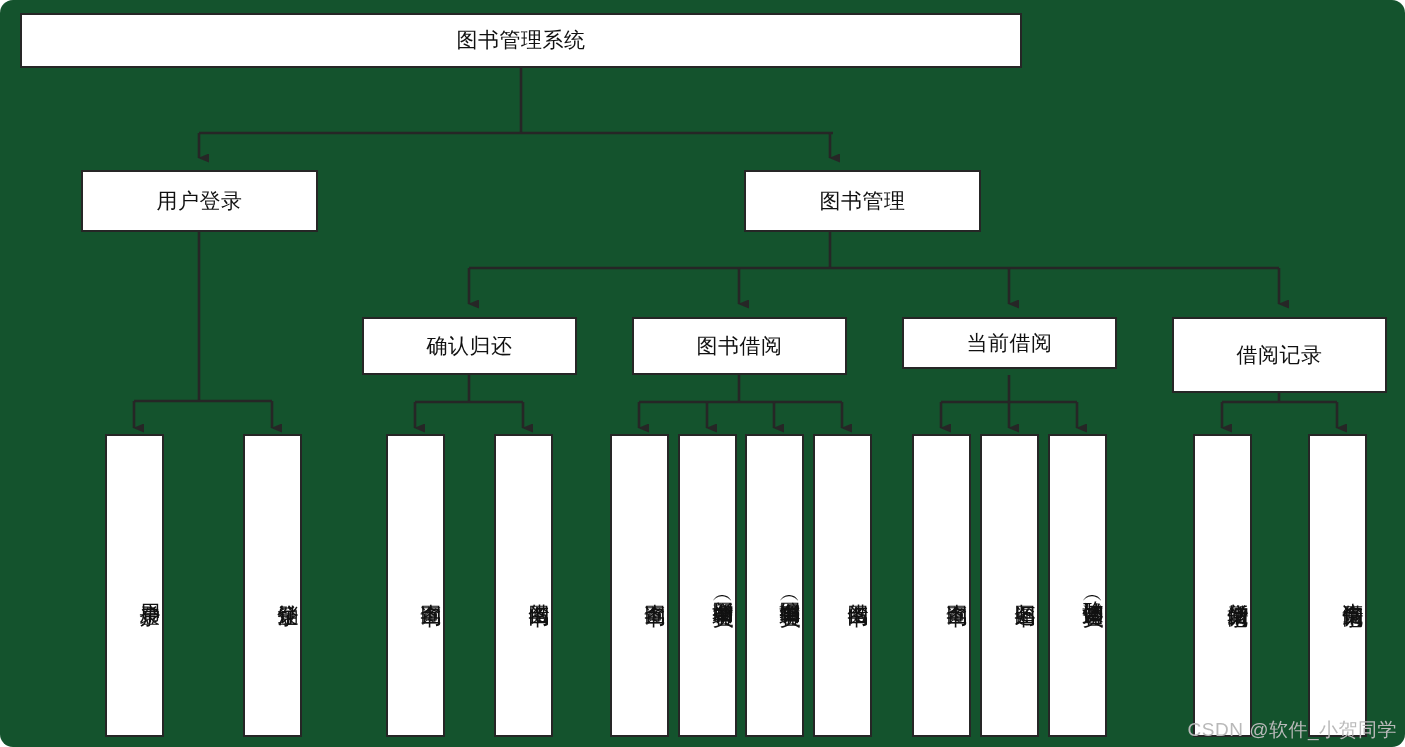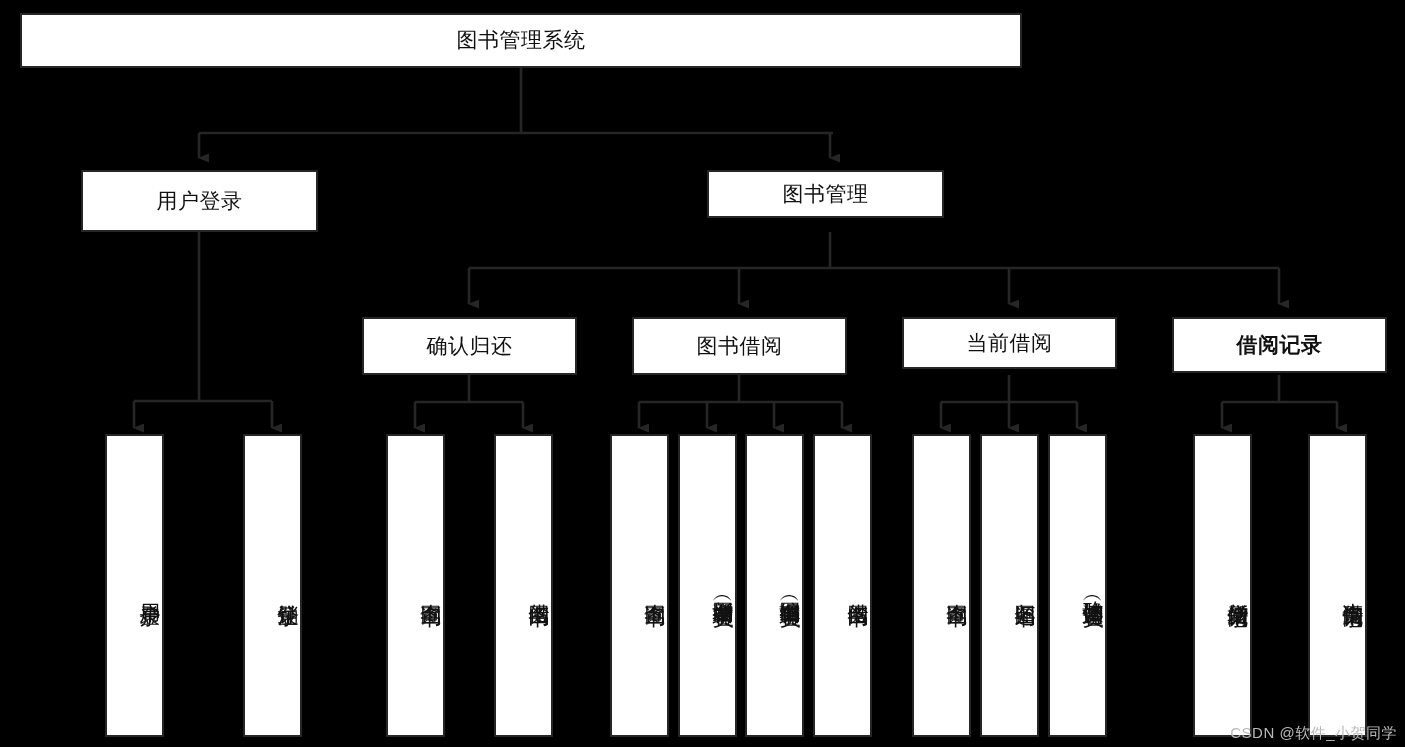--- a/index.html
+++ b/index.html
@@ -8,22 +8,23 @@
     padding: 0;
     background: #ffffff;
   }
   body {
     font-family: "Liberation Sans", "DejaVu Sans", sans-serif;
   }
   #diagram-root {
     position: relative;
     width: 1405px;
     height: 747px;
-    background: #000000;
+    background: #14532d;
     overflow: hidden;
+    border-radius: 13px;
   }
   #edge-layer {
     position: absolute;
     left: 0;
     top: 0;
     width: 1405px;
     height: 747px;
     pointer-events: none;
   }
   .node {
@@ -57,21 +58,21 @@
   .node-vertical .vlabel {
     writing-mode: vertical-rl;
     text-orientation: upright;
     display: block;
     white-space: pre-line;
   }
   #watermark {
     position: absolute;
     right: 8px;
     bottom: 4px;
-    font-size: 15px;
+    font-size: 19px;
     color: #b9b9b9;
     letter-spacing: 0.5px;
     white-space: nowrap;
     font-family: "Liberation Sans", "DejaVu Sans", sans-serif;
   }
 </style>
 </head>
 <body>
 
 <div id="diagram-root">
@@ -126,34 +127,34 @@
     </g>
   </svg>
 
   <div class="node root node-horizontal" style="left:20px; top:13px; width:1002px; height:55px;">
     <span>图书管理系统</span>
   </div>
 
   <div class="node node-horizontal" style="left:81px; top:170px; width:237px; height:62px;">
     <span>用户登录</span>
   </div>
-  <div class="node node-horizontal" style="left:707px; top:170px; width:237px; height:48px;">
+  <div class="node node-horizontal" style="left:744px; top:170px; width:237px; height:62px;">
     <span>图书管理</span>
   </div>
 
   <div class="node node-horizontal" style="left:362px; top:317px; width:215px; height:58px;">
     <span>确认归还</span>
   </div>
   <div class="node node-horizontal" style="left:632px; top:317px; width:215px; height:58px;">
     <span>图书借阅</span>
   </div>
   <div class="node node-horizontal" style="left:902px; top:317px; width:215px; height:52px;">
     <span>当前借阅</span>
   </div>
-  <div class="node node-horizontal" style="left:1172px; top:317px; width:215px; height:56px;font-weight:bold;">
+  <div class="node node-horizontal" style="left:1172px; top:317px; width:215px; height:76px;">
     <span>借阅记录</span>
   </div>
 
   <div class="node node-vertical" style="left:105px; top:434px; width:59px; height:303px;">
     <span class="vlabel">用户登录</span>
   </div>
   <div class="node node-vertical" style="left:243px; top:434px; width:59px; height:303px;">
     <span class="vlabel">注销登录</span>
   </div>
 

